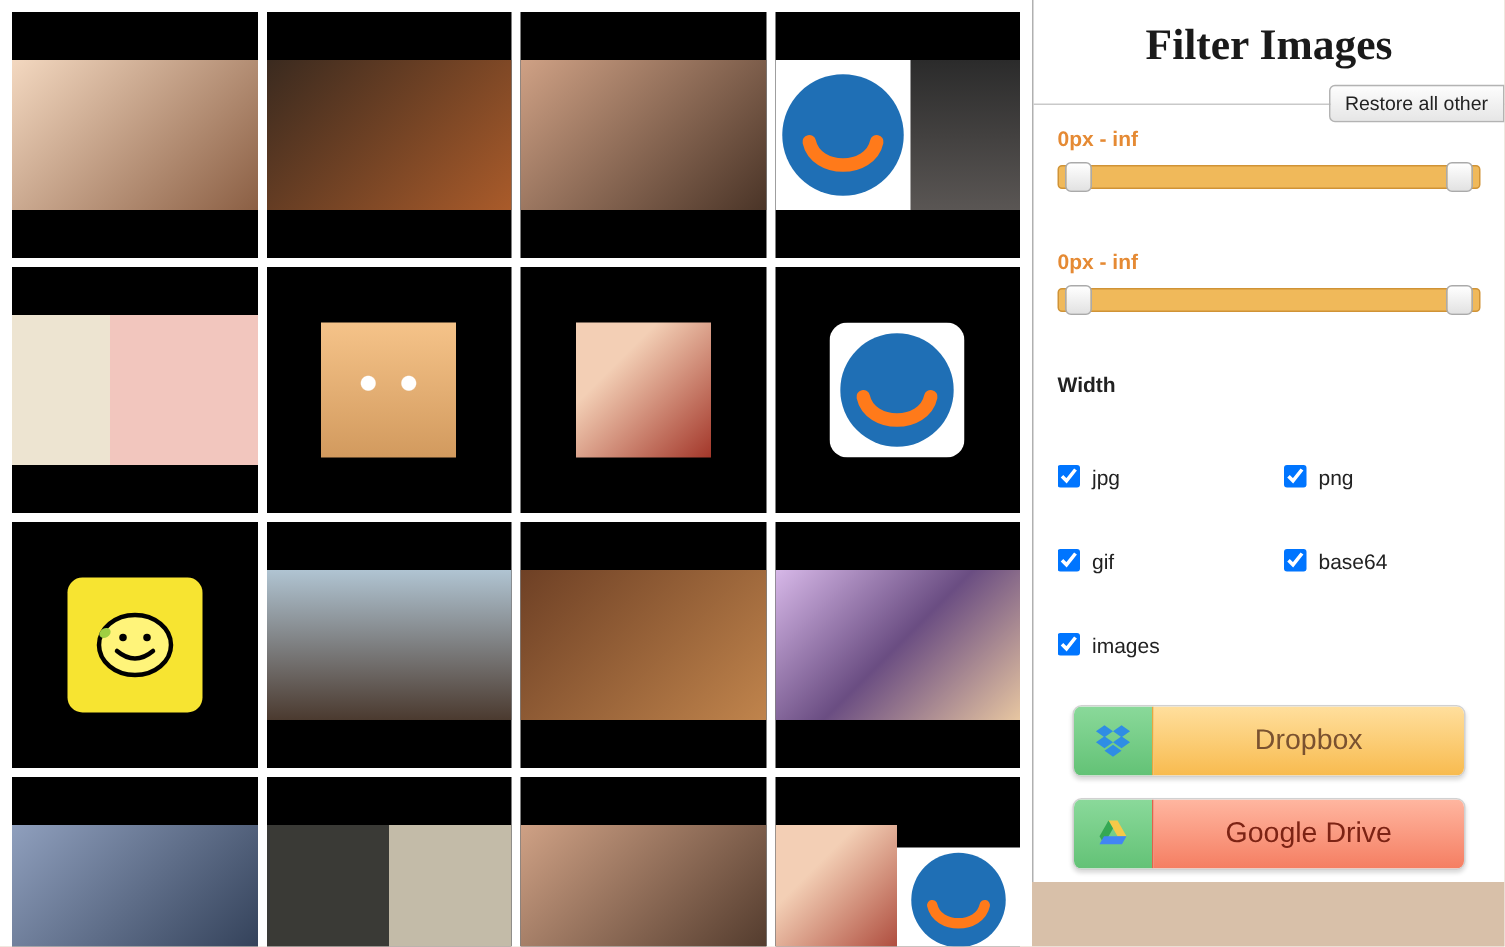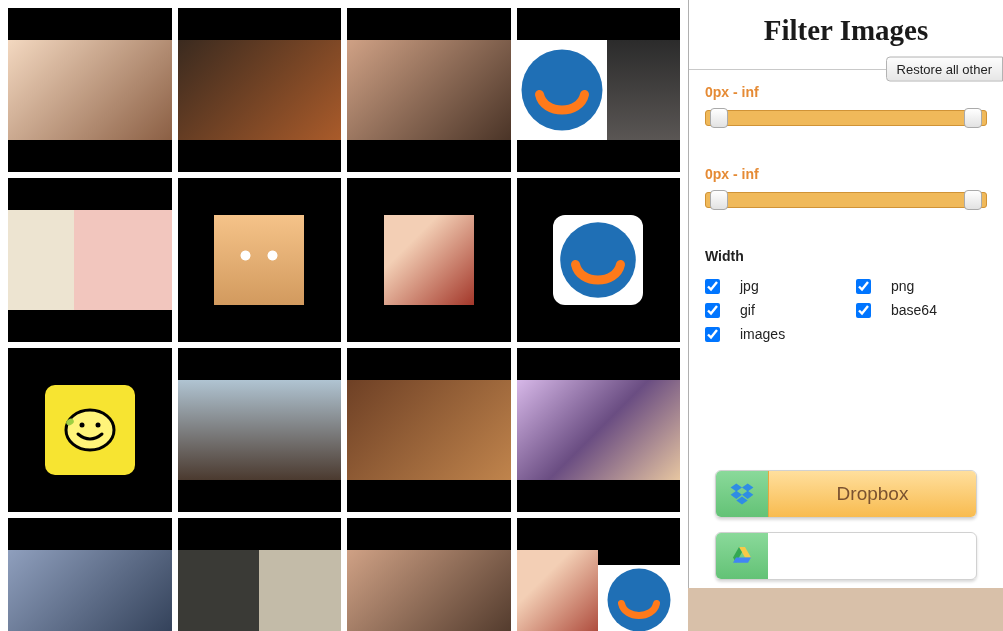--- a/index.html
+++ b/index.html
@@ -150,21 +150,21 @@
 
   .type-group { margin-top: 6px; }
   .type-grid {
     display: grid;
     grid-template-columns: 1fr 1fr;
     gap: 8px 20px;
     margin-top: 14px;
     font-size: 14px;
     color: #222;
   }
-  .chk { display: flex; align-items: center; gap: 20px; }
+  .chk { display: flex; align-items: flex-start; gap: 8px; margin-top: 32px; }
   .chk input { width: 15px; height: 15px; cursor: pointer; }
 
   .cloud-buttons {
     margin-top: auto;
     padding: 0 26px 8px 26px;
     display: flex;
     flex-direction: column;
     gap: 14px;
   }
   .cloud-btn {
@@ -380,16 +380,17 @@
         <div class="clabel">Dropbox</div>
       </div>
       <div class="cloud-btn cb-gdrive">
         <div class="cicon">
           <svg viewBox="0 0 32 32" width="24" height="24">
             <path fill="#f7c948" d="M12 4 L20 4 L28 18 L20 18 Z"></path>
             <path fill="#34a853" d="M12 4 L4 18 L8 25 L16 11 Z"></path>
             <path fill="#4285f4" d="M8 25 L28 25 L32 18 L12 18 Z" transform="translate(-4 0)"></path>
           </svg>
         </div>
+        <div class="clabel">Google Drive</div>
       </div>
     </div>
   </div>
 </div>
 
 </body></html>

